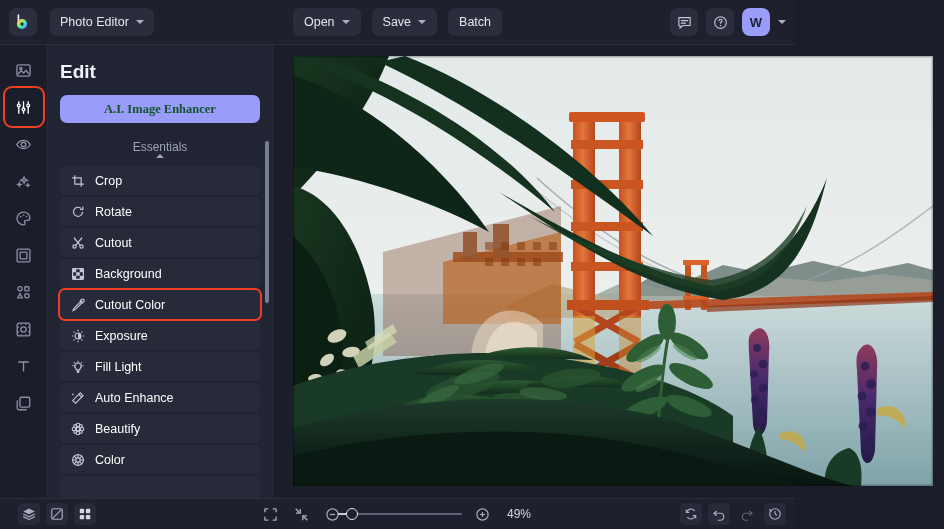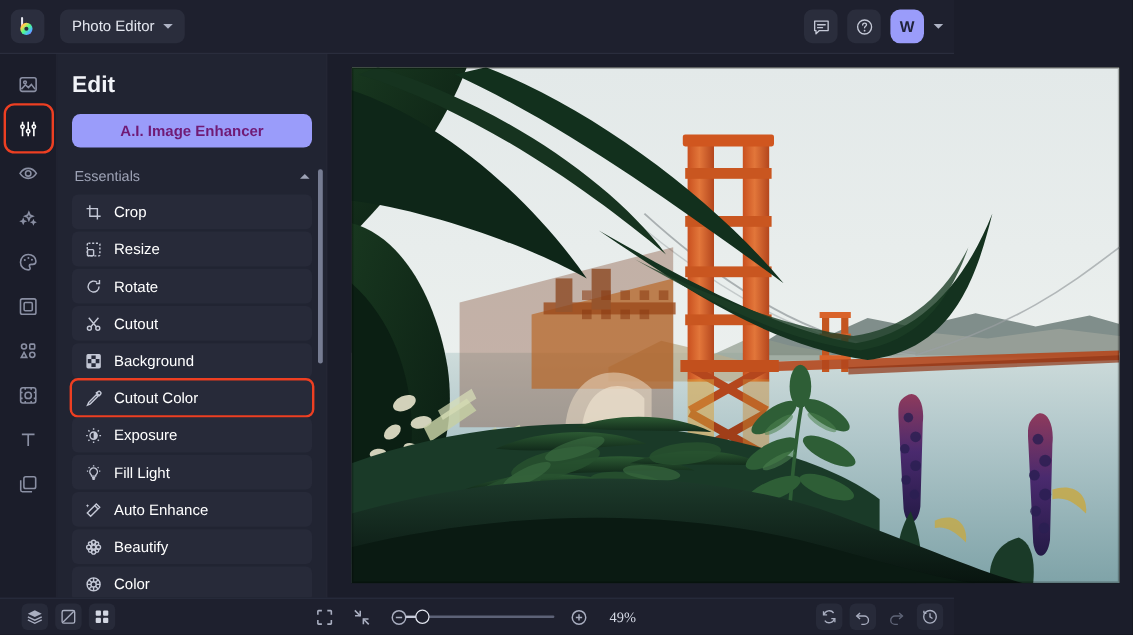--- a/index.html
+++ b/index.html
@@ -80,27 +80,27 @@
   
   .panel {
     width:225px; flex:0 0 225px; background:#212432;
     border-right:1px solid #262938;
     position:relative; overflow:hidden;
   }
   .panel-inner { padding:0 12px; }
   .panel-title { font-size:19px; color:#f1f3f8; font-weight:bold; padding:16px 0 12px 0; }
   .ai-btn {
     width:100%; height:28px; border-radius:7px;
-    background:#9a9cfa; color:#701a75;
-    font-size:12.5px; font-weight:bold; border:none; font-family:Liberation Sans, sans-serif;
+    background:#9a9cfa; color:#14532d;
+    font-size:12.5px; font-weight:bold; border:none; font-family:Liberation Serif, serif;
     display:flex;align-items:center;justify-content:center;
   }
   .sec-head {
     display:flex; align-items:center; justify-content:space-between;
-    padding:17px 2px 8px 2px; font-size:12px; color:#9ea3b6;
+    padding:17px 2px 8px 2px; font-size:12px; color:#9ea3b6;flex-direction:column;
   }
   .chev-up { width:0;height:0;border-left:4px solid transparent;border-right:4px solid transparent;border-bottom:4.5px solid #9ea3b6; }
   .menu { display:flex; flex-direction:column; gap:2px; }
   .menu-item {
     height:29px; border-radius:5px; background:#272a39;
     display:flex; align-items:center; gap:10px; padding:0 11px;
     font-size:12.5px; color:#ffffff; position:relative;
   }
   .menu-item.hl { outline:2px solid #ee3f22; outline-offset:0px; }
   .menu-item svg { stroke:#c4c8d6; fill:none; stroke-width:1.35; flex:0 0 14px; }
@@ -133,21 +133,20 @@
   .bb-icon {
     width:22px;height:22px;border-radius:5px;background:#272a39;
     display:flex;align-items:center;justify-content:center;
   }
   .bb-icon.plain { background:transparent; }
   .bb-icon svg { stroke:#a9aec0; fill:none; stroke-width:1.3; }
   .bb-center {
     position:absolute; left:0; right:0;
     display:flex; align-items:center; justify-content:center; gap:9px;
     pointer-events:none;
-    font-family:Liberation Serif, serif;
   }
   .bb-center > * { pointer-events:auto; }
   .slider-track {
     width:110px; height:2px; background:#5d6277; border-radius:1px;
     position:relative;
   }
   .slider-pre { position:absolute; left:-14px; top:0; width:14px; height:2px; background:#c6cada; }
   .slider-thumb {
     position:absolute; left:-6px; top:-5.5px;
     width:12px;height:12px;border-radius:50%;
@@ -179,20 +178,33 @@
         <circle cx="9" cy="12" r="5.1" fill="url(#g1)"></circle>
         <circle cx="9" cy="12" r="1.7" fill="#2b2e3e"></circle>
       </svg>
     </div>
 
     <div class="app-switch">
       <span>Photo Editor</span>
       <span class="chev"></span>
     </div>
 
+    <div class="center-group">
+      <button class="tb-btn">
+        <span>Open</span>
+        <span class="chev"></span>
+      </button>
+      <button class="tb-btn">
+        <span>Save</span>
+        <span class="chev"></span>
+      </button>
+      <button class="tb-btn">
+        <span>Batch</span>
+      </button>
+    </div>
 
     <div class="right-group">
       <div class="icon-sq">
         <svg width="15" height="15" viewBox="0 0 16 16">
           <path d="M2 2.8h12v8.4H6.2L3.2 14v-2.8H2z" fill="none" stroke="#c4c8d6" stroke-width="1.2" stroke-linejoin="round"></path>
           <path d="M4.6 6h6.8M4.6 8.6h4.4" stroke="#c4c8d6" stroke-width="1.2" stroke-linecap="round"></path>
         </svg>
       </div>
       <div class="icon-sq">
         <svg width="15" height="15" viewBox="0 0 16 16">
@@ -304,27 +316,20 @@
 
         <div class="menu">
 
           <div class="menu-item">
             <svg width="14" height="14" viewBox="0 0 16 16">
               <path d="M4.4 1.3v10.3h10.3M1.3 4.4h10.3v10.3"></path>
             </svg>
             <span>Crop</span>
           </div>
 
-          <div class="menu-item">
-            <svg width="14" height="14" viewBox="0 0 16 16">
-              <rect x="2" y="2" width="12" height="12" rx="1" stroke-dasharray="2 1.6"></rect>
-              <rect x="2.2" y="8" width="5.8" height="5.8" rx=".8"></rect>
-            </svg>
-            <span>Resize</span>
-          </div>
 
           <div class="menu-item">
             <svg width="14" height="14" viewBox="0 0 16 16">
               <path d="M13.2 7.8a5.2 5.2 0 11-2-4.1"></path>
                 <path d="M13.6 1.6v3.3h-3.3"></path>
             </svg>
             <span>Rotate</span>
           </div>
 
           <div class="menu-item">

